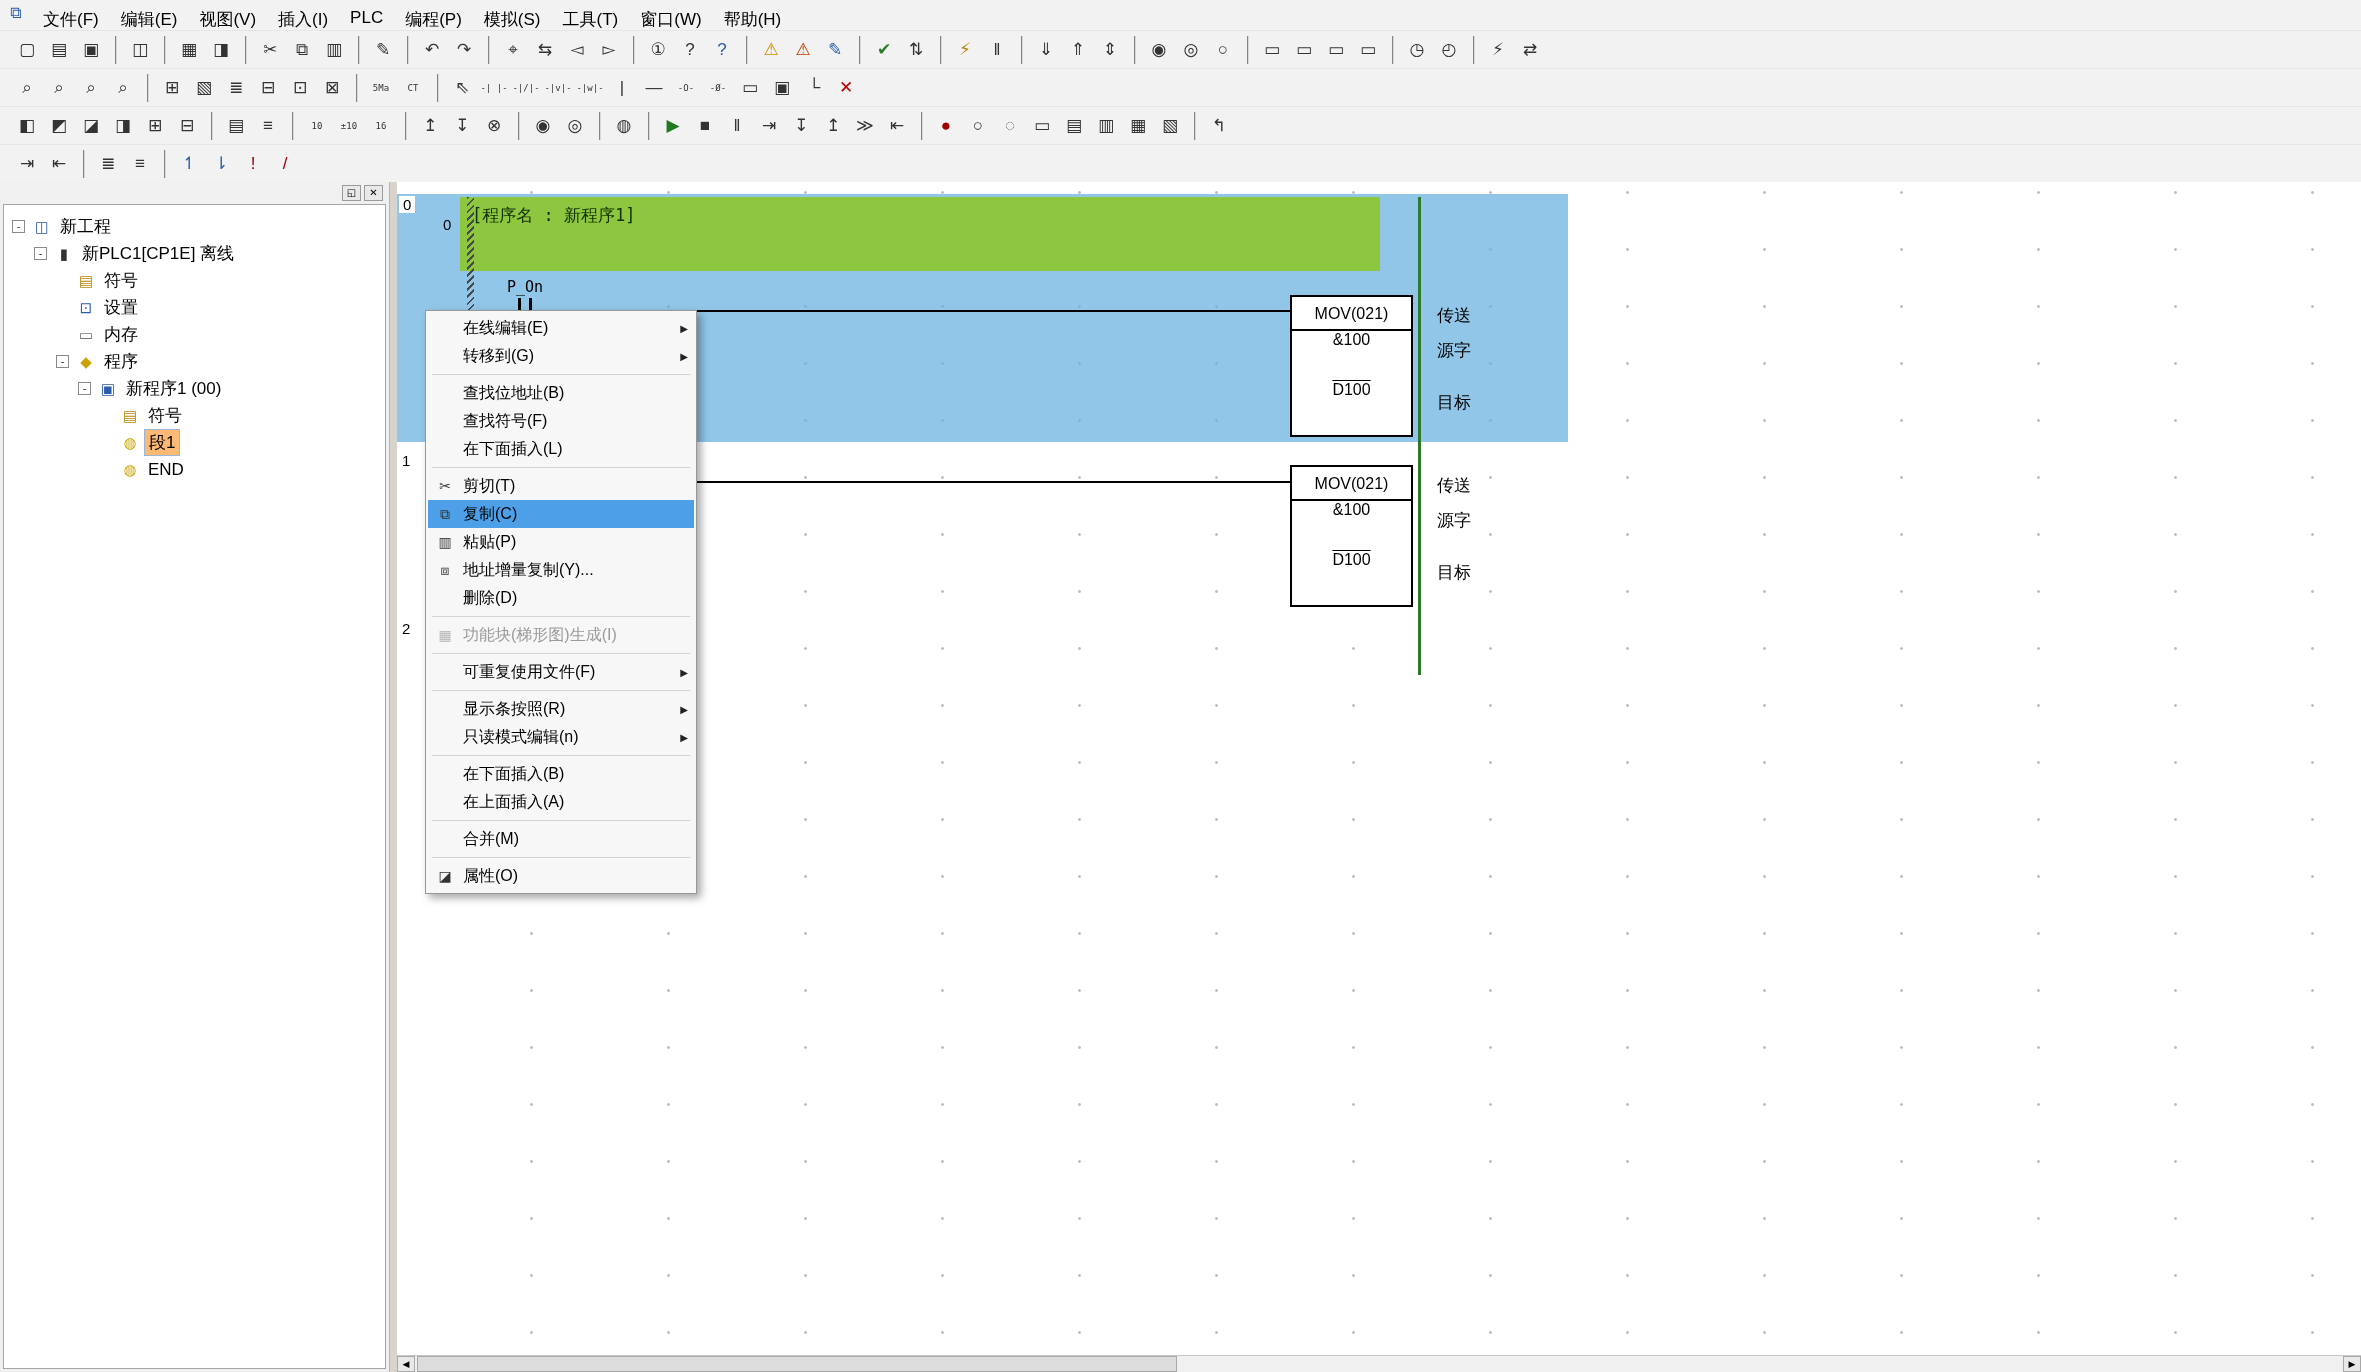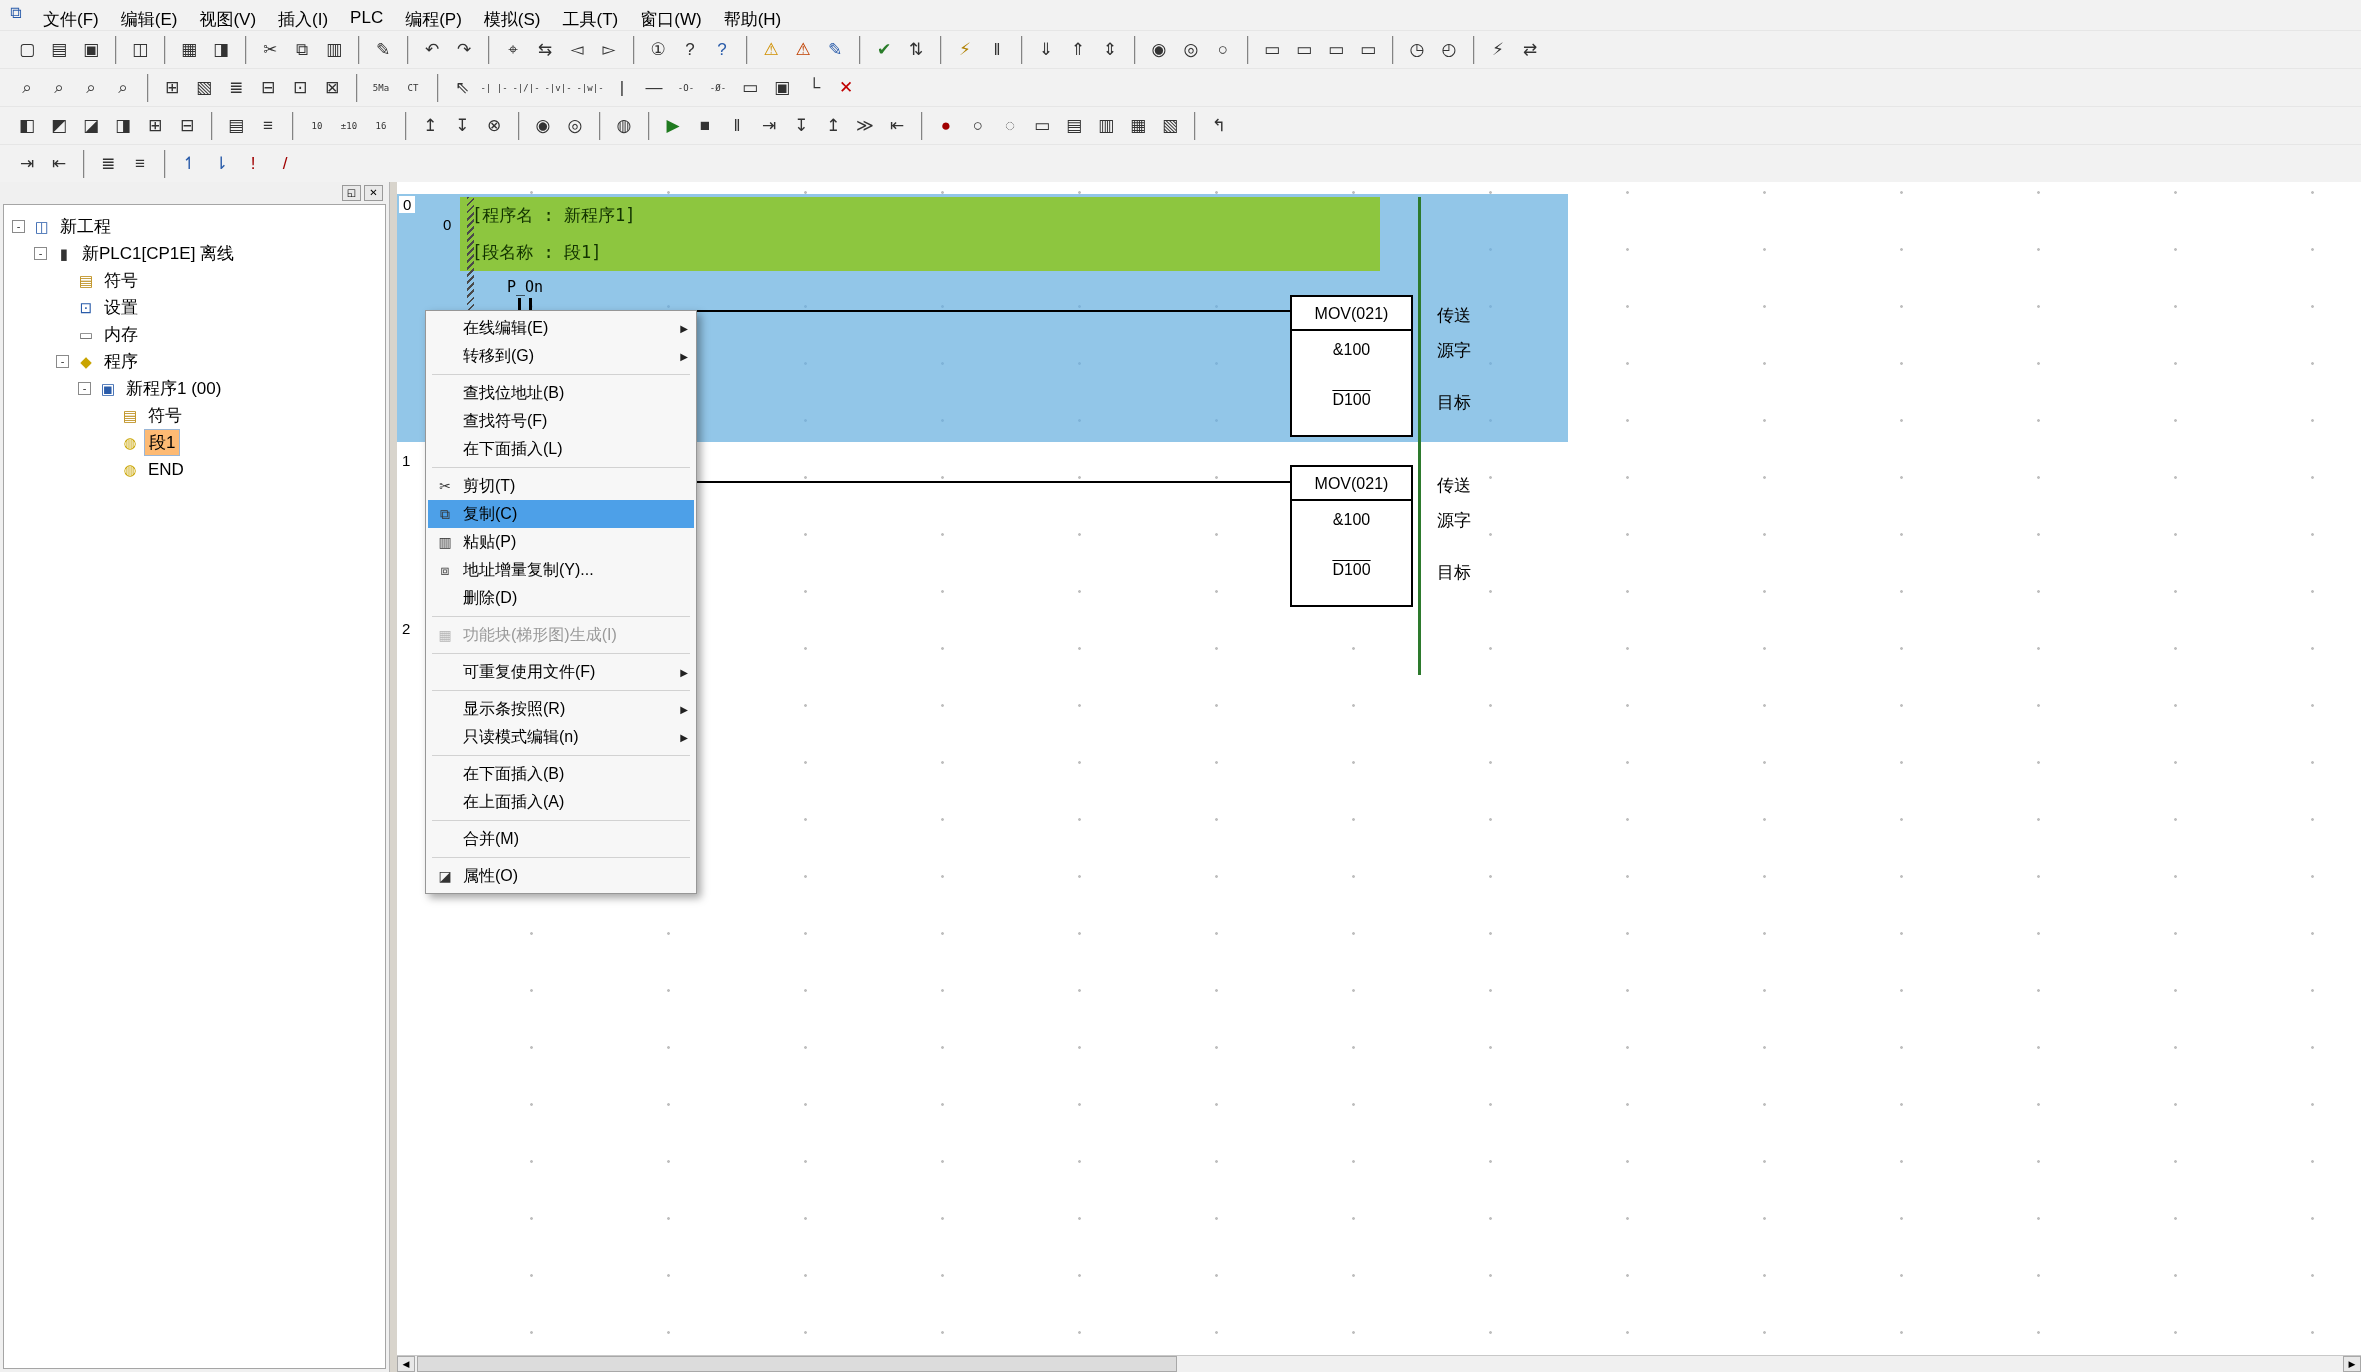--- a/index.html
+++ b/index.html
@@ -47,21 +47,21 @@
     background:repeating-linear-gradient(135deg,#4a4a4a 0 2px, transparent 2px 5px); }
   .rail-right { left:1021px; top:15px; width:3px; height:478px; background:#2d7a2d; }
   .rung-num { position:absolute; font-size:15px; }
   .num-chip { background:#fff; padding:0 4px; }
   .contact { left:103px; top:96px; width:50px; text-align:center; font-family:"DejaVu Sans Mono",monospace; font-size:15px; }
   .contact .bars { width:14px; height:22px; border-left:3px solid #000; border-right:3px solid #000; margin:2px auto 0 auto; }
   .wire { position:absolute; border-top:2px solid #000; height:0; }
   .mov { position:absolute; width:123px; height:142px; border:2px solid #000; background:#fff;
     font-family:Liberation Sans, sans-serif; text-align:center; }
   .mov .title { height:34px; line-height:34px; border-bottom:2px solid #000; font-size:16px; }
-  .mov .op1 { margin-top:10px; font-size:16px; }
+  .mov .op1 { font-size:16px; }
   .mov .op2 { margin-top:32px; font-size:16px; text-decoration:overline; }
   .anno { position:absolute; left:1040px; font-size:17px; }
   .hscroll { position:absolute; left:0; right:0; bottom:0; height:17px; background:#f0f0f0; border-top:1px solid #c8c8c8; display:flex; }
   .scroll-btn { width:18px; height:16px; background:#e8e8e8; border:1px solid #a8a8a8; font-size:9px; line-height:14px; text-align:center; }
   .scroll-thumb { width:760px; background:#dcdcdc; border:1px solid #a8a8a8; margin-left:2px; }
   .scroll-track { flex:1; }
   
   .ctx { position:absolute; left:425px; top:310px; width:272px; background:#f7f7f7;
     border:1px solid #979797; box-shadow:4px 4px 8px rgba(0,0,0,.35); padding:3px 2px; z-index:50; }
   .ctx-item { display:flex; align-items:center; height:28px; padding:0 6px 0 4px; }
@@ -338,21 +338,20 @@
     </div>
 
     <div class="splitter"></div>
 
     <div class="ladder">
 
       <div class="abs sel-rect"></div>
 
       <div class="abs green">
         <div class="cline">[程序名 : 新程序1]</div>
-        <div class="cline">[段名称 : 段1]</div>
       </div>
 
       <div class="abs rail-left"></div>
       <div class="abs rail-right"></div>
 
       <div class="rung-num num-chip" style="left:2px; top:14px;">0</div>
       <div class="rung-num" style="left:46px; top:34px;">0</div>
       <div class="rung-num" style="left:5px; top:270px;">1</div>
       <div class="rung-num" style="left:5px; top:438px;">2</div>
 

